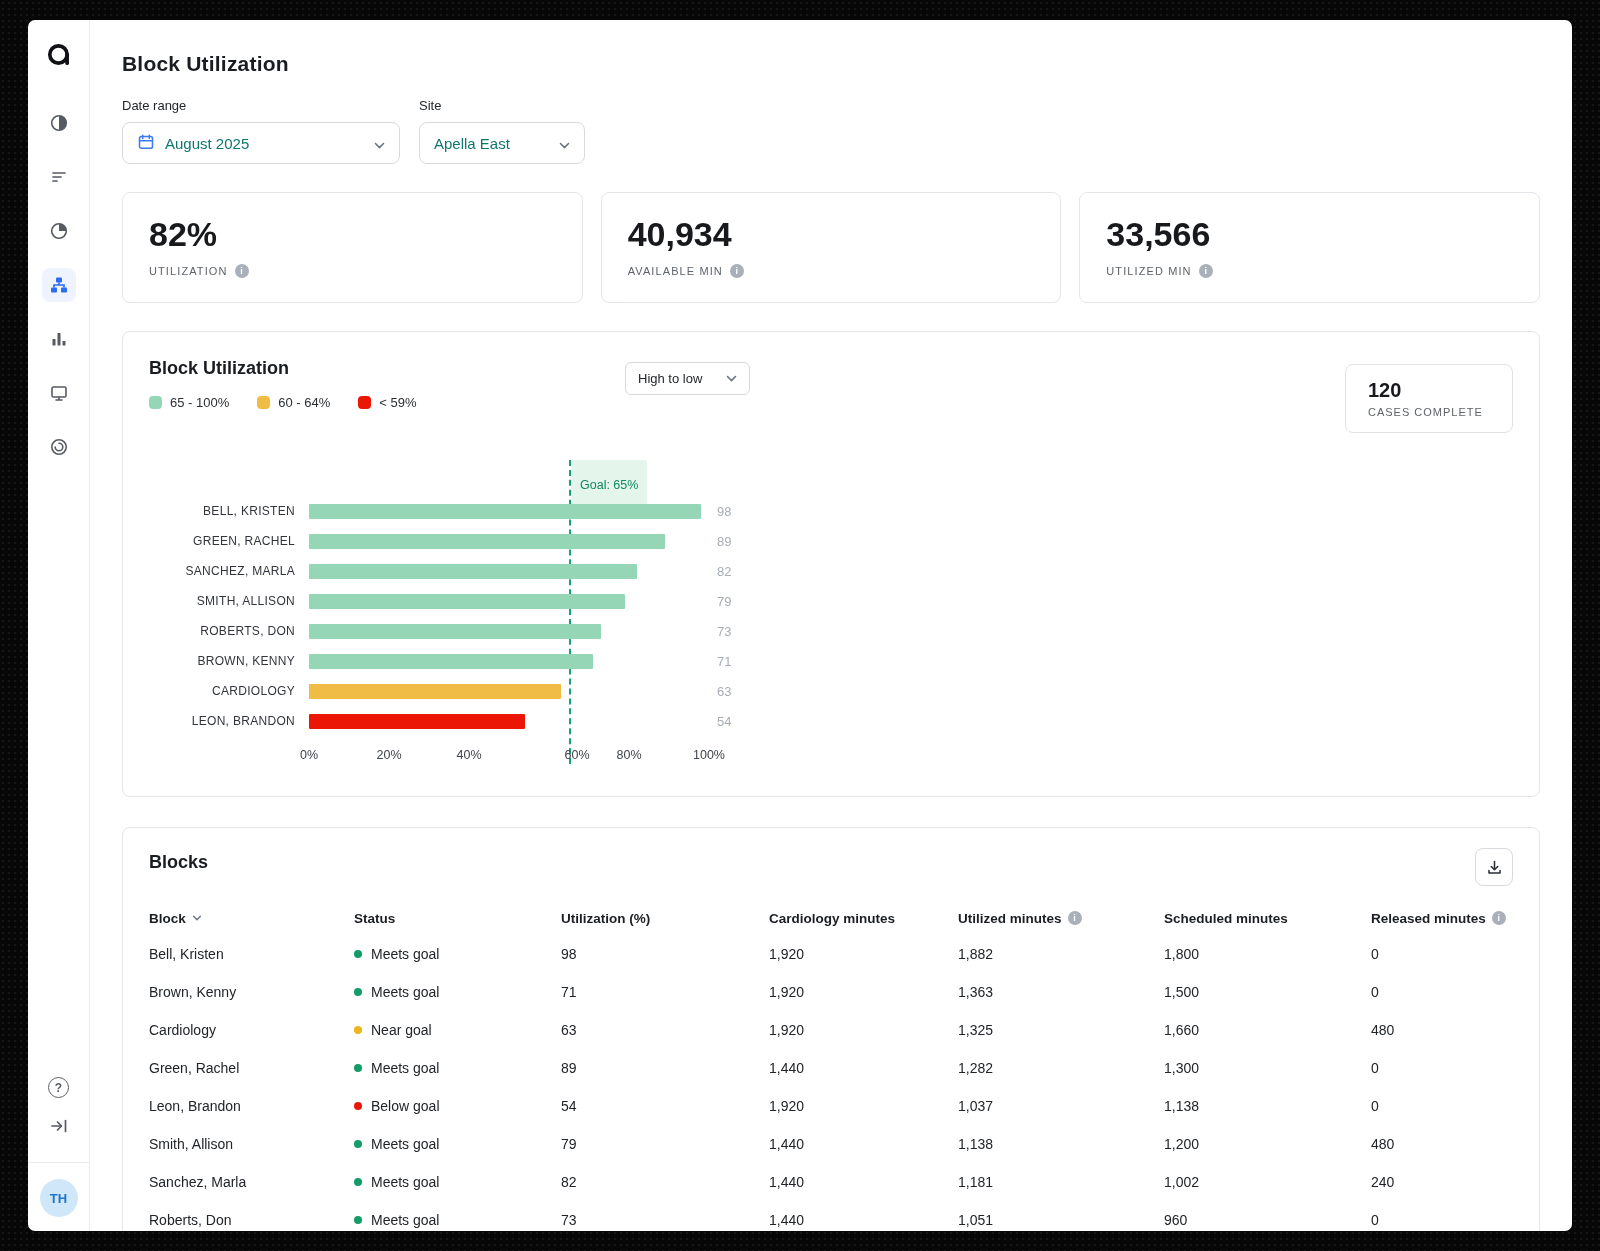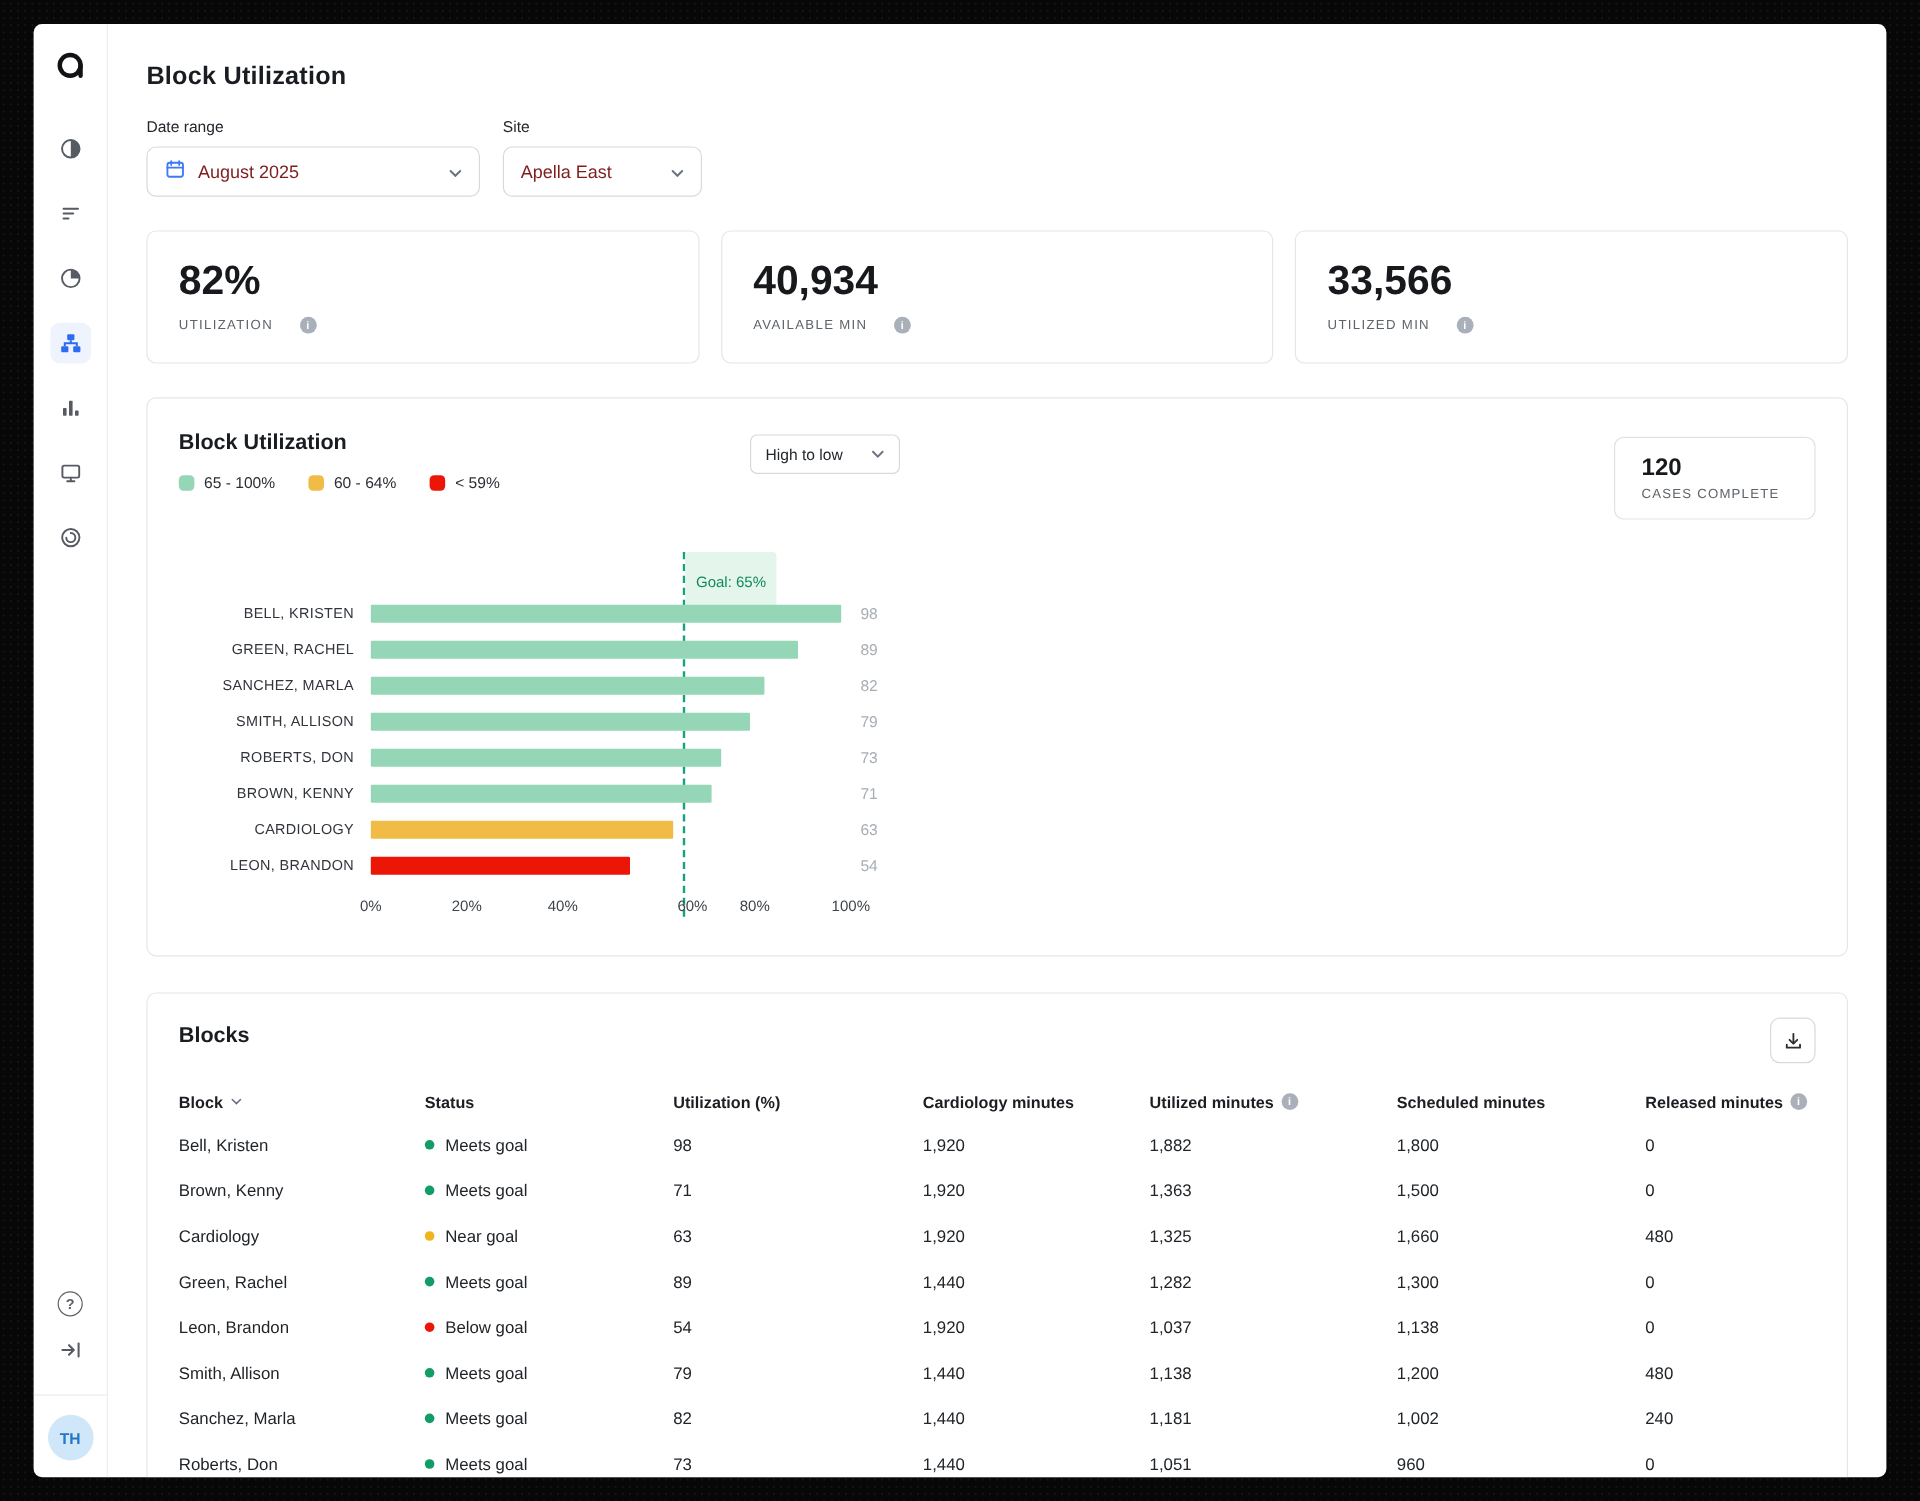--- a/index.html
+++ b/index.html
@@ -38,30 +38,30 @@
     font-size:13px; font-weight:700; display:flex; align-items:center; justify-content:center;
   }
   
   .main { flex:1; overflow:hidden; padding:0 32px; }
   .page-title { margin-top:32px; font-size:21px; font-weight:700; color:#191c20; letter-spacing:.2px; }
   .filters { display:flex; gap:19px; margin-top:22px; }
   .filter-label { font-size:13px; color:#23272c; margin-bottom:9px; }
   .control {
     height:42px; border:1px solid #d6dade; border-radius:8px; background:#fff;
     display:flex; align-items:center; padding:0 14px; gap:10px; cursor:pointer;
-    font-size:15px; color:#7f1d1d;
+    font-size:15px; color:#0f766e;
   }
   .control.date { width:278px; }
   .control.site { width:166px;text-align:right; }
   .control .chev { margin-left:auto; }
   
   .kpis { display:grid; grid-template-columns:repeat(3,1fr); gap:18px; margin-top:28px; }
   .kpi-card { border:1px solid #e3e6ea; border-radius:8px; padding:22px 26px 24px; background:#fff; }
   .kpi-value { font-size:34px; font-weight:700; color:#17191c; }
-  .kpi-label-row { margin-top:10px; display:flex; align-items:center; gap:22px; }
+  .kpi-label-row { margin-top:10px; display:flex; align-items:center; gap:7px; }
   .kpi-label { font-size:11px; letter-spacing:1.1px; color:#5e6369; }
   .info {
     width:14px; height:14px; border-radius:50%; background:#a9b0ba; color:#fff;
     font-size:9px; font-style:normal; font-weight:700;
     display:inline-flex; align-items:center; justify-content:center; cursor:pointer; flex-shrink:0;
   }
   
   .card { border:1px solid #e3e6ea; border-radius:8px; background:#fff; position:relative; }
   .chart-card { margin-top:28px; padding:26px 26px 30px; }
   .card-title { font-size:18px; font-weight:700; color:#191c20; }

